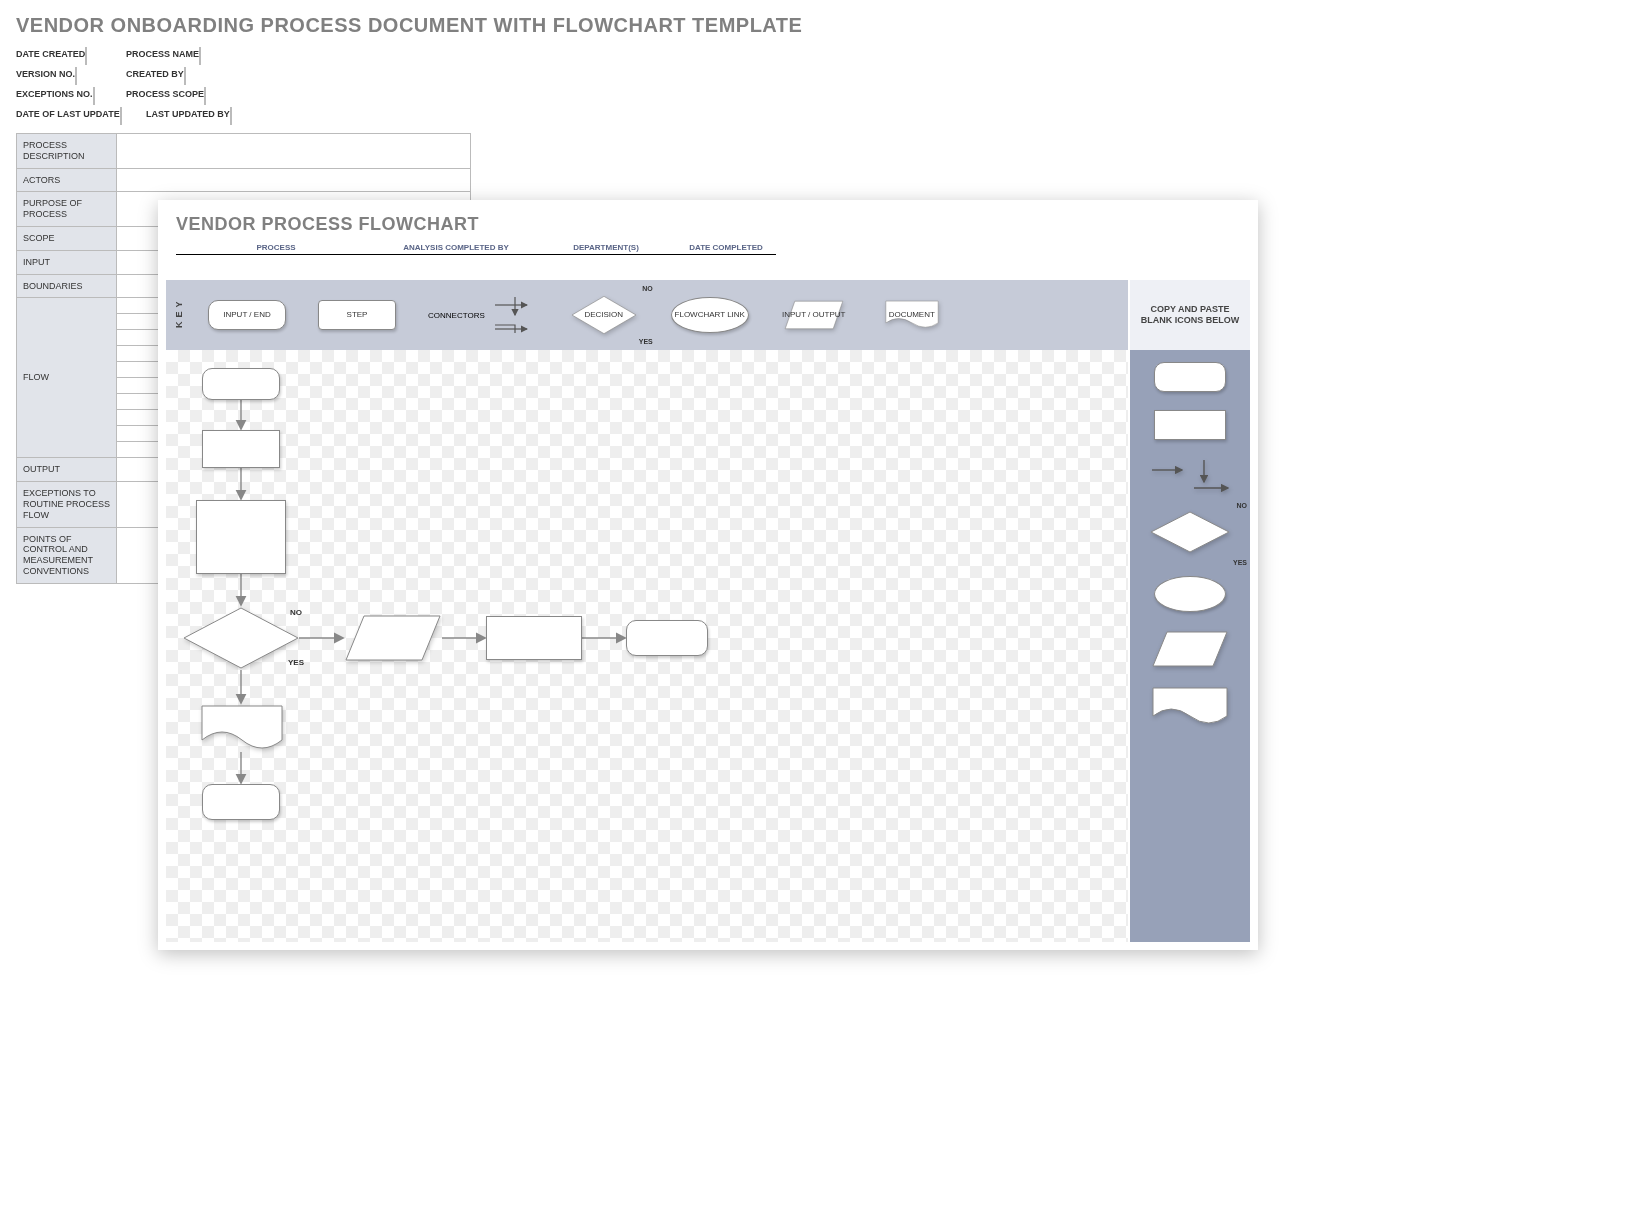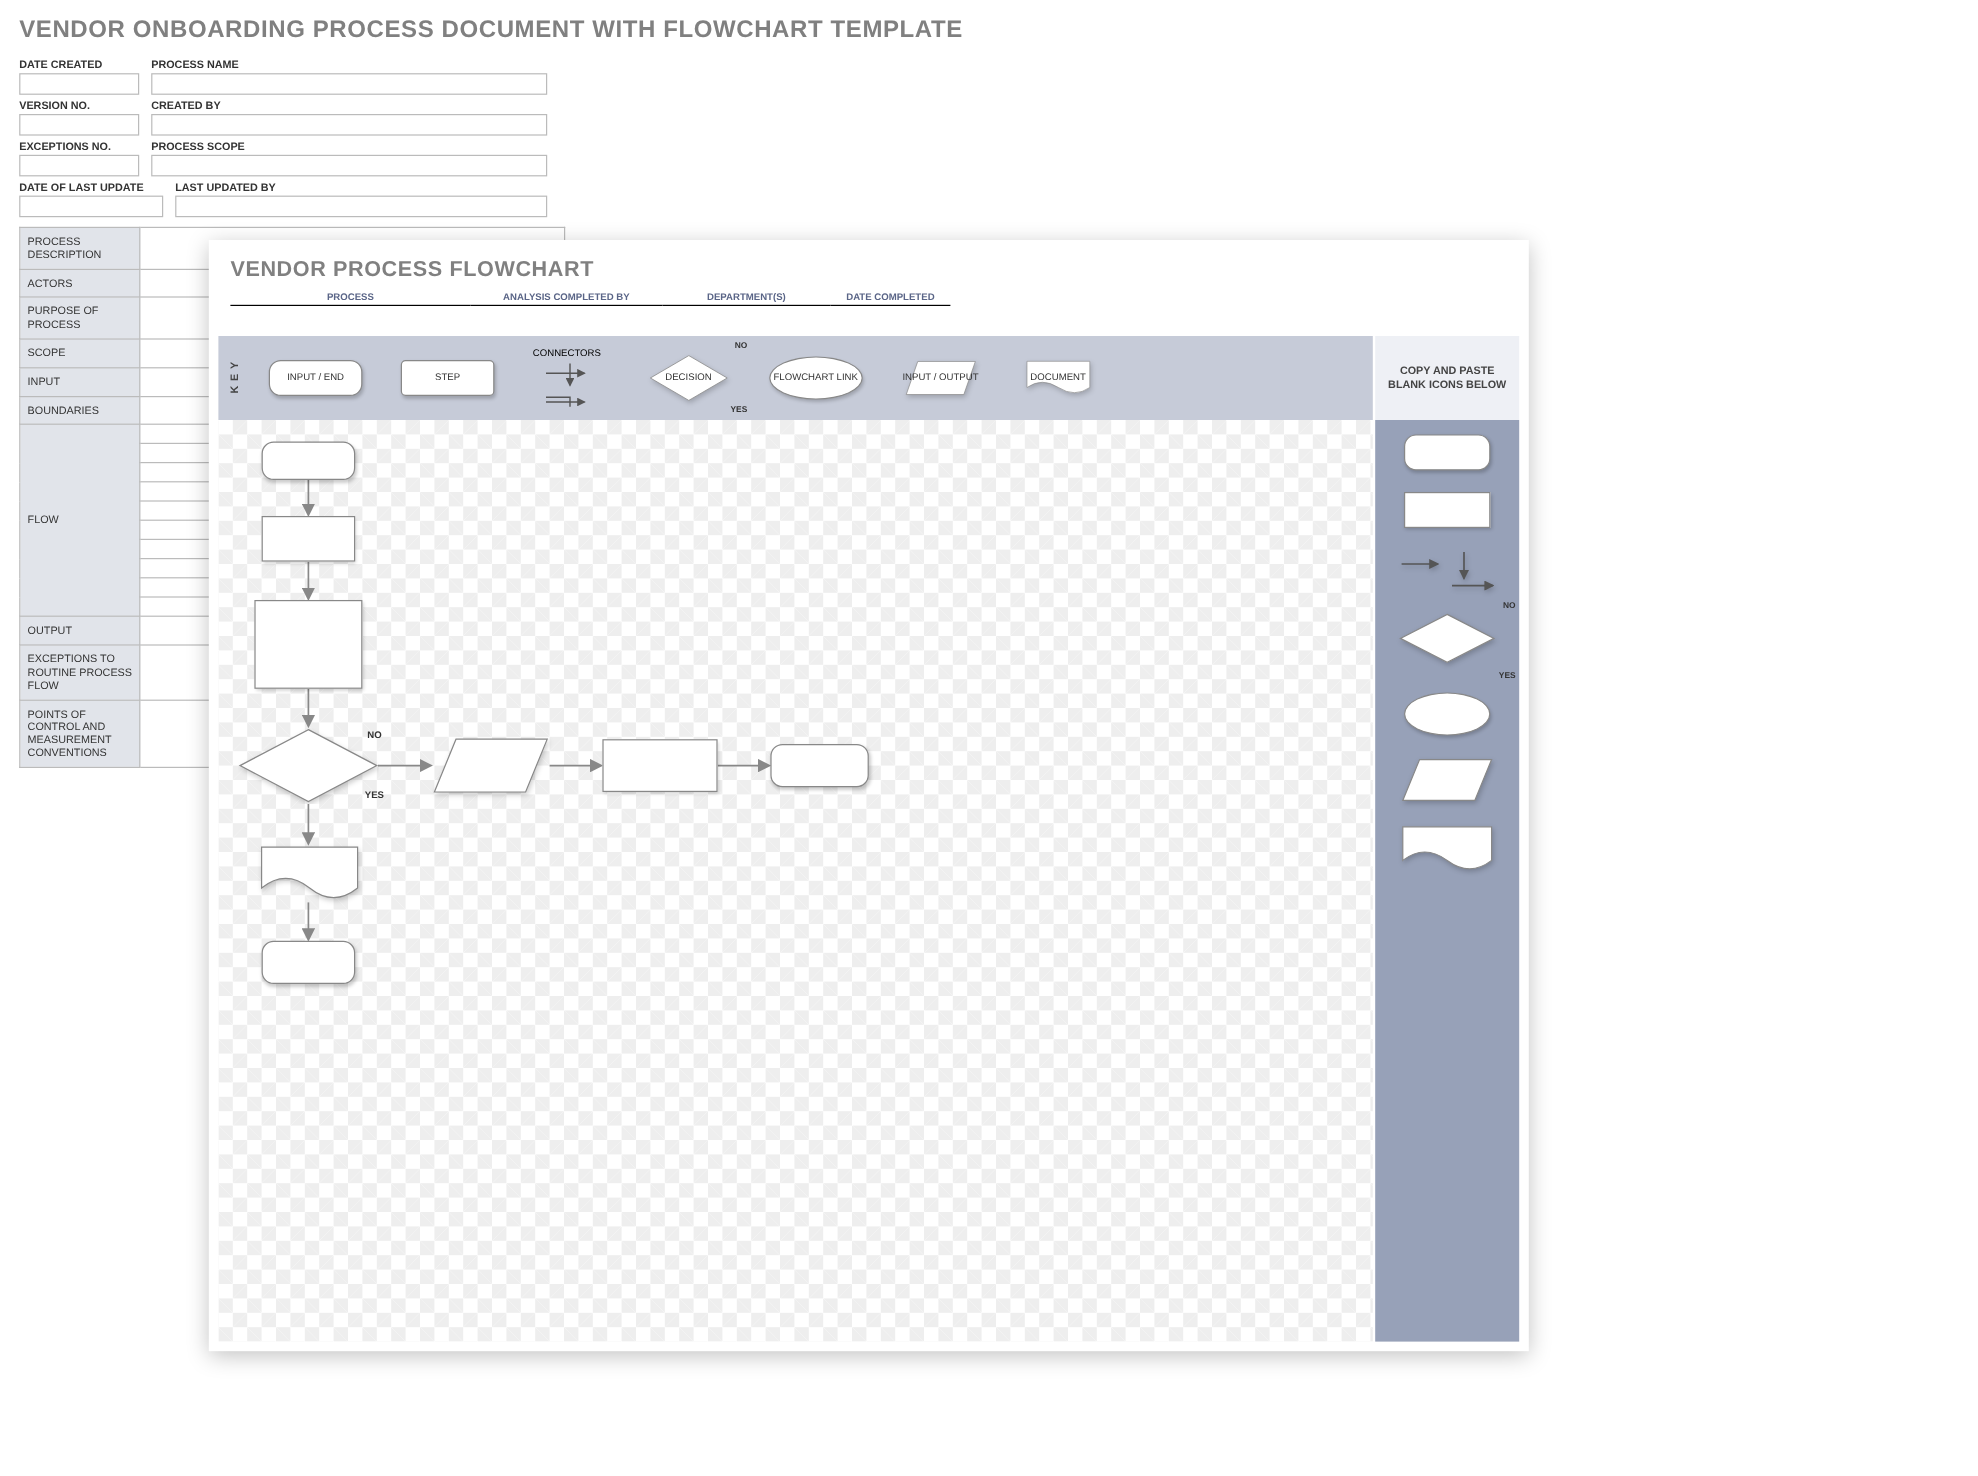--- a/index.html
+++ b/index.html
@@ -25,21 +25,21 @@
 
   .header-fields {
     margin-left: 6px;
   }
   .field-row {
     display: flex;
     margin-bottom: 2px;
   }
   .field {
     display: flex;
-    flex-direction: column;
+    flex-direction: row;
   }
   .field-label {
     font-size: 9px;
     font-weight: bold;
     color: #333;
     margin: 2px 0;
   }
   .field-input {
     height: 18px;
     border: 1px solid #bbb;
@@ -66,24 +66,24 @@
     width: 100px;
     font-weight: normal;
     line-height: 1.2;
   }
   .def-val   { background: #fff; }
   .flow-row td.def-val { height: 16px; padding:2px 6px; }
 
   
   .panel {
     position: absolute;
-    left: 174px;
+    left: 158px;
     top: 200px;
     width: 1100px;
-    height: 926px;
+    height: 750px;
     background: #fff;
     box-shadow: 0 4px 18px rgba(0,0,0,0.25);
   }
   .panel-title {
     font-size: 18px;
     font-weight: bold;
     color: #808080;
     letter-spacing: 0.5px;
     margin: 14px 0 6px 18px;
   }
@@ -329,21 +329,21 @@
     <div class="key-item">
       <div class="shape terminator">
           <span>INPUT / END</span>
         </div>
     </div>
     <div class="key-item">
       <div class="shape step">
           <span>STEP</span>
         </div>
     </div>
-    <div class="key-item" style="flex-direction:column; align-items:center;">
+    <div class="key-item" style="flex-direction:row; align-items:center;">
       <span class="conn-label">CONNECTORS</span>
       <svg width="44" height="40">
         <defs>
             <marker id="ah1" markerWidth="6" markerHeight="6" refX="5" refY="3" orient="auto">
               <path d="M0,0 L6,3 L0,6 Z" fill="#555"></path>
             </marker>
           </defs>
         <line x1="2" y1="10" x2="34" y2="10" stroke="#555" stroke-width="1.2" marker-end="url(#ah1)"></line>
         <path d="M22,2 L22,20" stroke="#555" stroke-width="1.2" marker-end="url(#ah1)" fill="none"></path>
         <path d="M2,30 L22,30 L22,38" stroke="#555" stroke-width="1.2" fill="none"></path>

